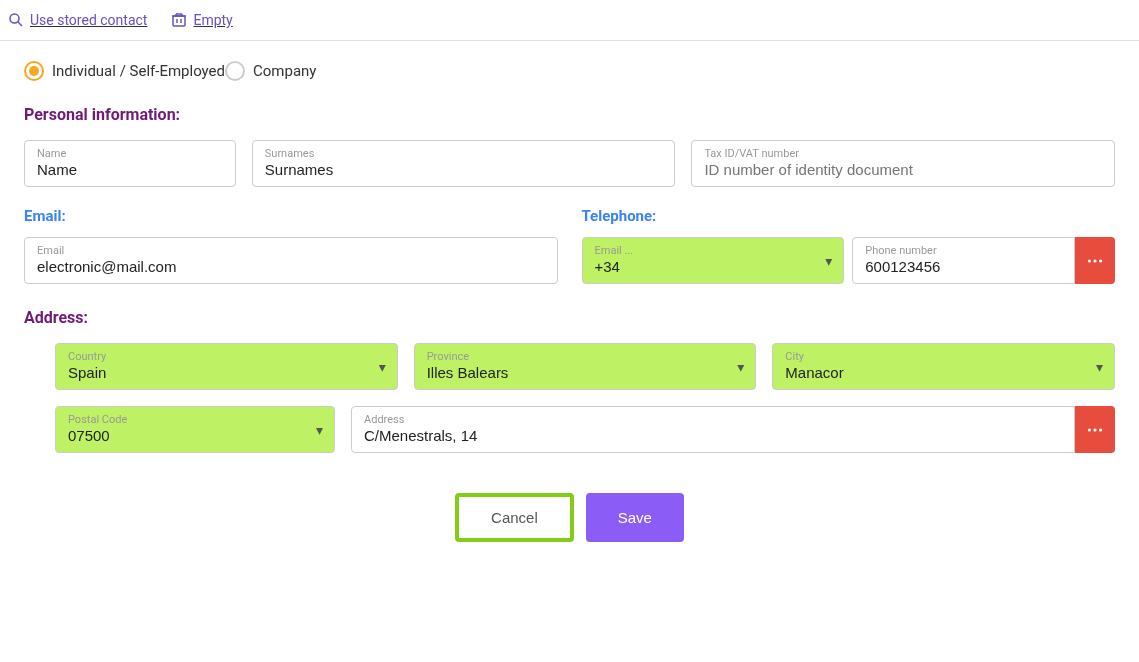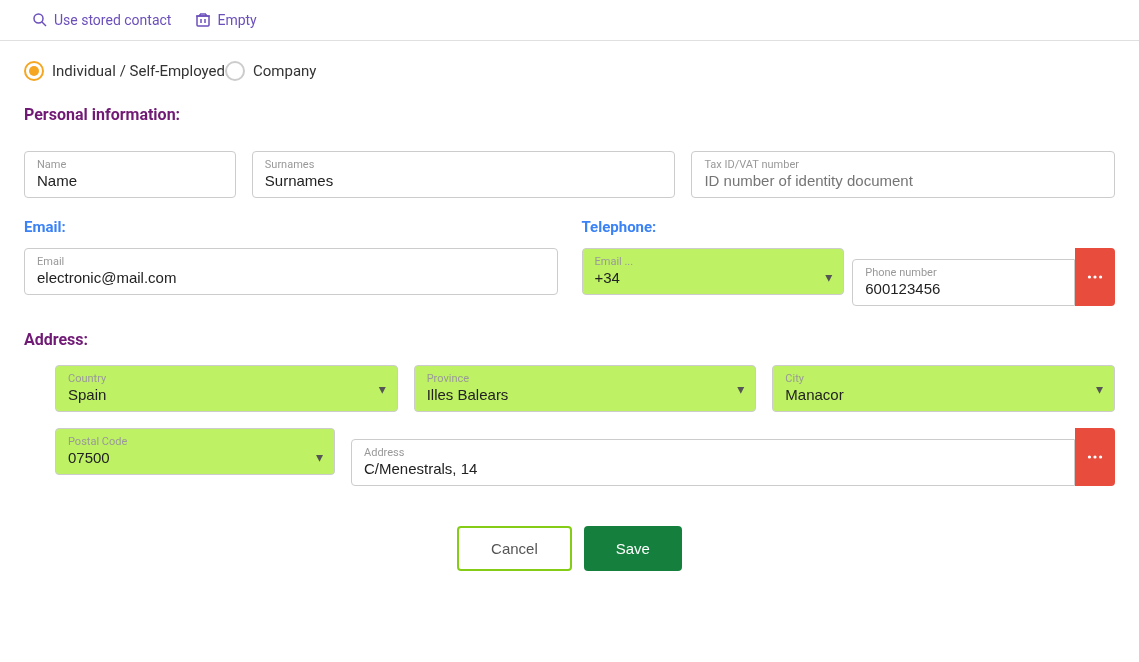--- a/index.html
+++ b/index.html
@@ -12,23 +12,24 @@
     .container {
       width: 1139px;
       min-height: 662px;
       padding: 0;
       background: #fff;
     }
     
     .top-bar {
       display: flex;
       align-items: center;
-      padding: 12px 32px;
+      padding: 12px 8px;
       border-bottom: 1px solid #e0e0e0;
       gap: 24px;
+      text-decoration: underline;
     }
     .top-bar-link {
       display: flex;
       align-items: center;
       gap: 6px;
       color: #6b4fbb;
       font-size: 14px;
       cursor: pointer;
       text-decoration: none;
     }
@@ -84,21 +85,20 @@
 
     
     .field-group {
       display: flex;
       gap: 16px;
       margin-bottom: 20px;
     }
     .field-wrapper {
       position: relative;
       flex: 1;
-      margin-top: 11px;
     }
     .field-wrapper.flex-2 { flex: 2; text-decoration: underline; }
 
     .floating-input {
       width: 100%;
       border: 1px solid #ccc;
       border-radius: 4px;
       padding: 20px 12px 8px 12px;
       font-size: 15px;
       color: #222;
@@ -206,32 +206,32 @@
 
     
     .button-row {
       display: flex;
       justify-content: center;
       gap: 12px;
       padding: 20px 0 10px;
     }
     .btn-cancel {
       padding: 12px 32px;
-      border: 2px solid #84cc16;
+      border: 4px solid #84cc16;
       border-radius: 4px;
       background: #fff;
       color: #555;
       font-size: 15px;
       cursor: pointer;
     }
     .btn-save {
       padding: 12px 32px;
       border: none;
       border-radius: 4px;
-      background: #15803d;
+      background: #8b5cf6;
       color: #fff;
       font-size: 15px;
       cursor: pointer;
       font-weight: 500;
     }
   </style>
 </head>
 <body>
 
 <div class="container">

